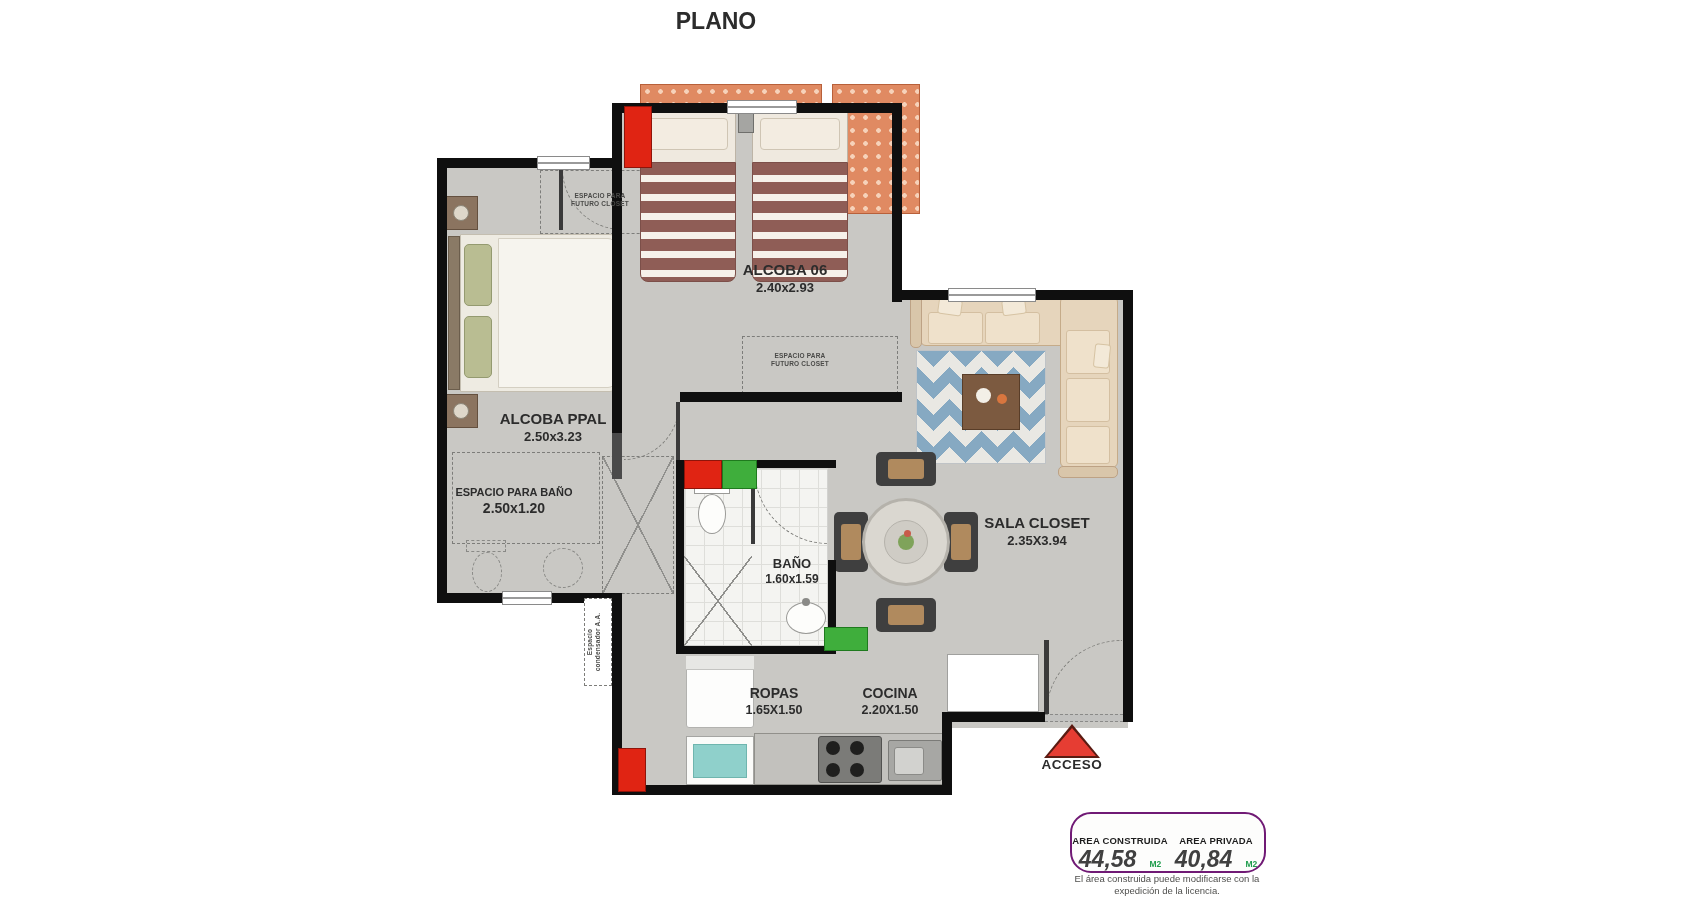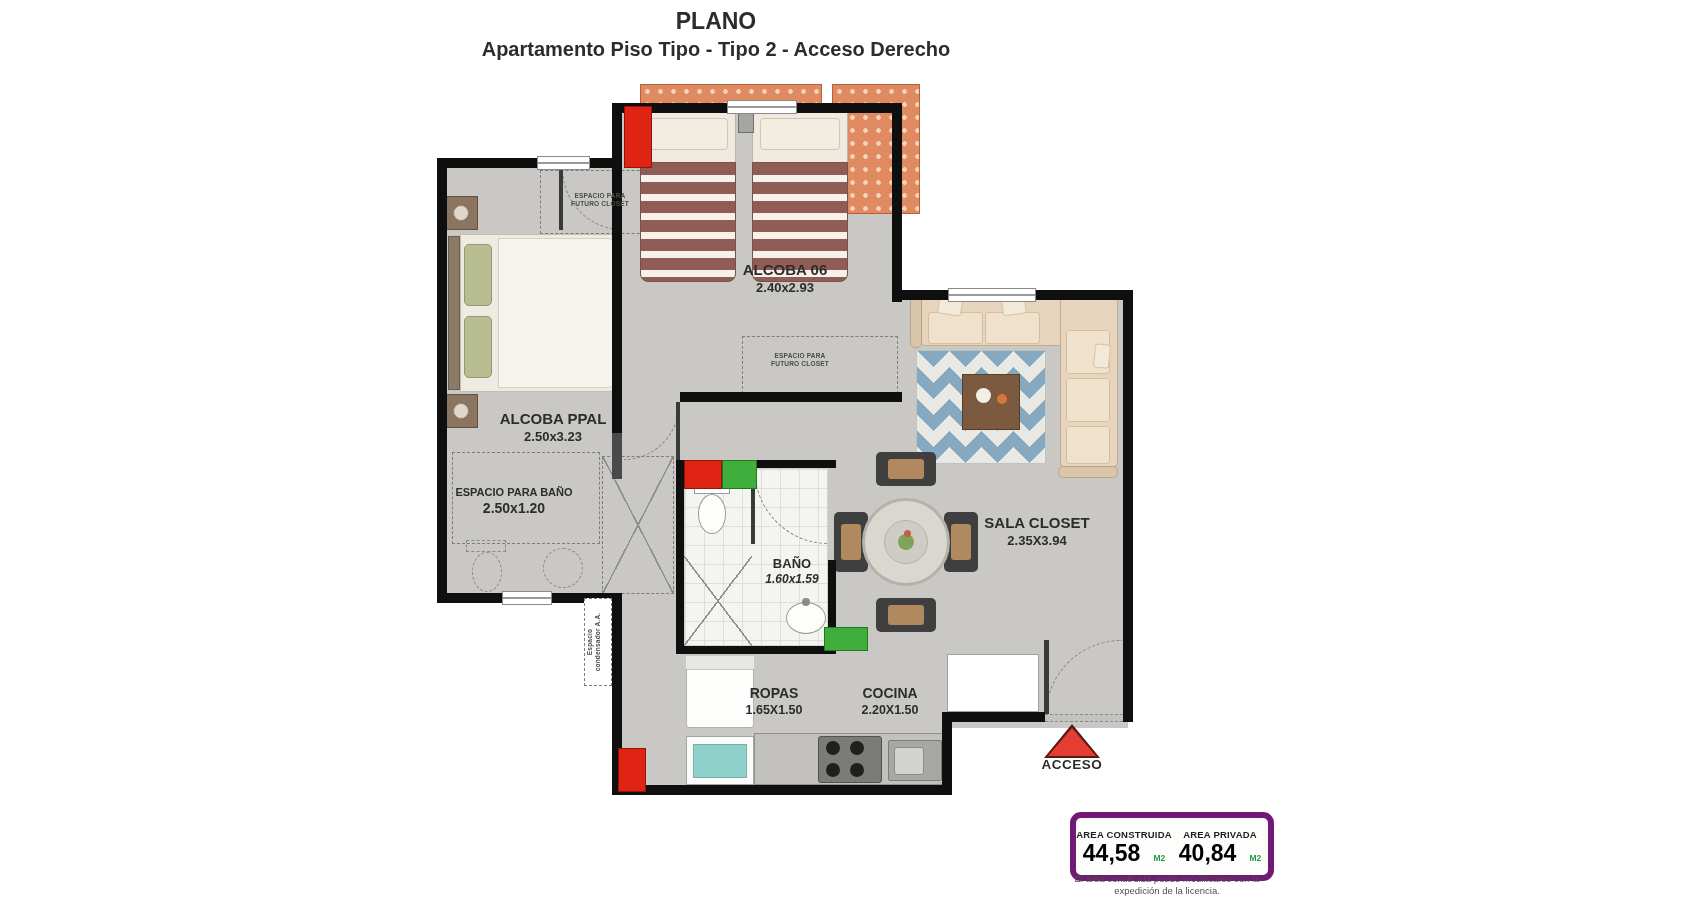--- a/index.html
+++ b/index.html
@@ -35,35 +35,34 @@
   .arc.tl{border-top-left-radius:100% 100%;border-top:1.6px dashed #80807d;border-left:1.6px dashed #80807d;}
   .arc.bl{border-bottom-left-radius:100% 100%;border-bottom:1.6px dashed #80807d;border-left:1.6px dashed #80807d;}
   .arc.br{border-bottom-right-radius:100% 100%;border-bottom:1.6px dashed #80807d;border-right:1.6px dashed #80807d;}
   .leaf{background:#3a3a3a;z-index:30;}
   .lbl{position:absolute;z-index:60;transform:translateX(-50%);text-align:center;white-space:nowrap;
        color:#2c2c2c;font-weight:700;}
   .pre{white-space:pre-line;}
   .tiny{font-size:6.5px;font-weight:700;letter-spacing:0.2px;line-height:1.25;color:#4a4a48;}
   .tri{clip-path:polygon(50% 0,100% 100%,0 100%);}
   .card{position:absolute;left:1070px;top:812px;width:192px;height:57px;background:#fdfdfc;
-        border:6px solid #701a75;border-radius:11px;z-index:70;display:flex;align-items:center;}
+        border:2px solid #701a75;border-radius:21px;z-index:70;display:flex;align-items:flex-end;}
   .cell{flex:1;display:flex;flex-direction:column;align-items:center;justify-content:center;gap:2px;}
   .cell .hd{font-size:9.5px;font-weight:700;color:#1d1d1d;letter-spacing:0.2px;}
-  .cell .val{font-size:23px;font-weight:700;color:#000000;line-height:1;}
+  .cell .val{font-size:23px;font-weight:700;color:#404040;line-height:1;font-style:italic;}
   .cell .unit{font-size:8.5px;font-weight:700;color:#1f9d4d;margin-left:13px;}
   .chair{background:#3f3f3f;border-radius:5px;z-index:21;}
   .chair .wood{position:absolute;left:20%;top:20%;width:60%;height:60%;background:#b08a5e;border-radius:3px;}
 </style>
 </head>
 <body>
 
 <div class="canvas">
 
   <div class="lbl" style="left:716px;top:8px;font-size:23px;">PLANO</div>
-  <div class="lbl" style="left:716px;top:38px;font-size:20px;">Apartamento Piso Tipo - Tipo 2 - Acceso Derecho</div>
 
   <div class="abs floor" style="left:440px;top:162px;width:245px;height:441px;"></div>
   <div class="abs floor" style="left:617px;top:103px;width:285px;height:299px;"></div>
   <div class="abs floor" style="left:900px;top:295px;width:228px;height:433px;"></div>
   <div class="abs floor" style="left:617px;top:395px;width:330px;height:400px;"></div>
   <div class="abs" style="left:947px;top:654px;width:92px;height:58px;background:#fff;border:1px solid #a0a09e;z-index:16;"></div>
 
   <div class="abs orange" style="left:640px;top:84px;width:182px;height:24px;"></div>
   <div class="abs orange" style="left:832px;top:84px;width:88px;height:130px;"></div>
 
@@ -210,21 +209,21 @@
   <div class="abs tri" style="left:1048px;top:728px;width:48px;height:28px;background:#e63d33;z-index:71;"></div>
   <div class="lbl" style="left:1072px;top:757px;font-size:13.5px;letter-spacing:0.5px;">ACCESO</div>
 
   <div class="lbl" style="left:785px;top:261px;font-size:15px;">ALCOBA 06</div>
   <div class="lbl" style="left:785px;top:280px;font-size:13px;">2.40x2.93</div>
   <div class="lbl" style="left:553px;top:410px;font-size:15px;">ALCOBA PPAL</div>
   <div class="lbl" style="left:553px;top:429px;font-size:13px;">2.50x3.23</div>
   <div class="lbl" style="left:514px;top:486px;font-size:11px;">ESPACIO PARA BAÑO</div>
   <div class="lbl" style="left:514px;top:500px;font-size:14px;">2.50x1.20</div>
   <div class="lbl" style="left:792px;top:556px;font-size:13px;">BAÑO</div>
-  <div class="lbl" style="left:792px;top:572px;font-size:12px;font-style:italic;">1.60x1.59</div>
+  <div class="lbl" style="left:792px;top:572px;font-size:12px;">1.60x1.59</div>
   <div class="lbl" style="left:1037px;top:514px;font-size:15px;">SALA CLOSET</div>
   <div class="lbl" style="left:1037px;top:533px;font-size:13px;">2.35X3.94</div>
   <div class="lbl" style="left:774px;top:685px;font-size:14px;">ROPAS</div>
   <div class="lbl" style="left:774px;top:703px;font-size:12.5px;">1.65X1.50</div>
   <div class="lbl" style="left:890px;top:685px;font-size:14px;">COCINA</div>
   <div class="lbl" style="left:890px;top:703px;font-size:12.5px;">2.20X1.50</div>
 
   <div class="card">
     <div class="cell">
       <div class="hd">AREA CONSTRUIDA</div>

